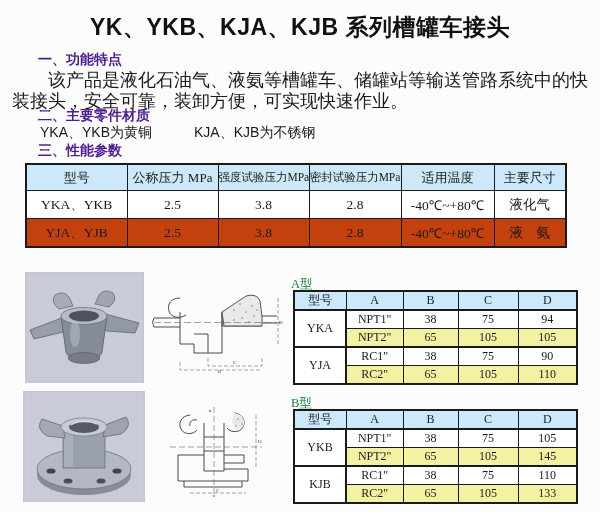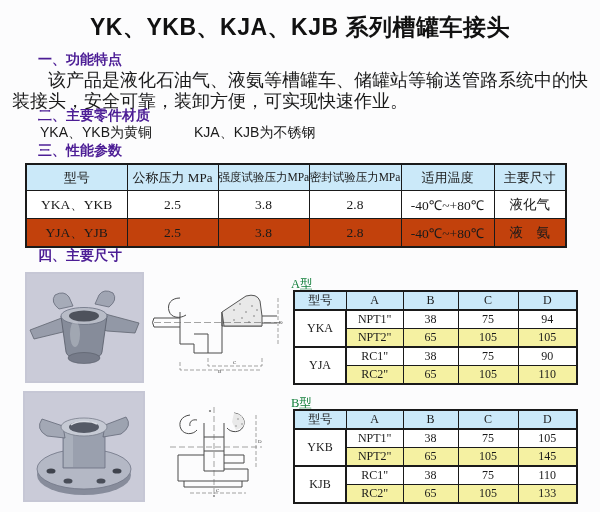--- a/index.html
+++ b/index.html
@@ -144,21 +144,20 @@
         <td>YJA、YJB</td>
         <td>2.5</td>
         <td>3.8</td>
         <td>2.8</td>
         <td>-40℃~+80℃</td>
         <td>液　氨</td>
       </tr>
     </tbody>
   </table>
 
-  <div class="sec-heading" style="top:247px">四、主要尺寸</div>
 
   <div class="photo" style="left:25px; top:272px; width:119px; height:111px">
     <svg width="119" height="111" viewBox="0 0 119 111">
       <rect x="0" y="0" width="119" height="111" fill="#c6c7d5"></rect>
       <rect x="2" y="2" width="115" height="107" fill="#cacbd8"></rect>
 
       <polygon points="5,58 34,47 48,41 52,54 38,60 9,67" fill="#989dab" stroke="#5f6470" stroke-width="0.8"></polygon>
 
       <polygon points="114,51 84,43 70,39 66,53 82,59 110,61" fill="#9298a6" stroke="#5f6470" stroke-width="0.8"></polygon>
 

